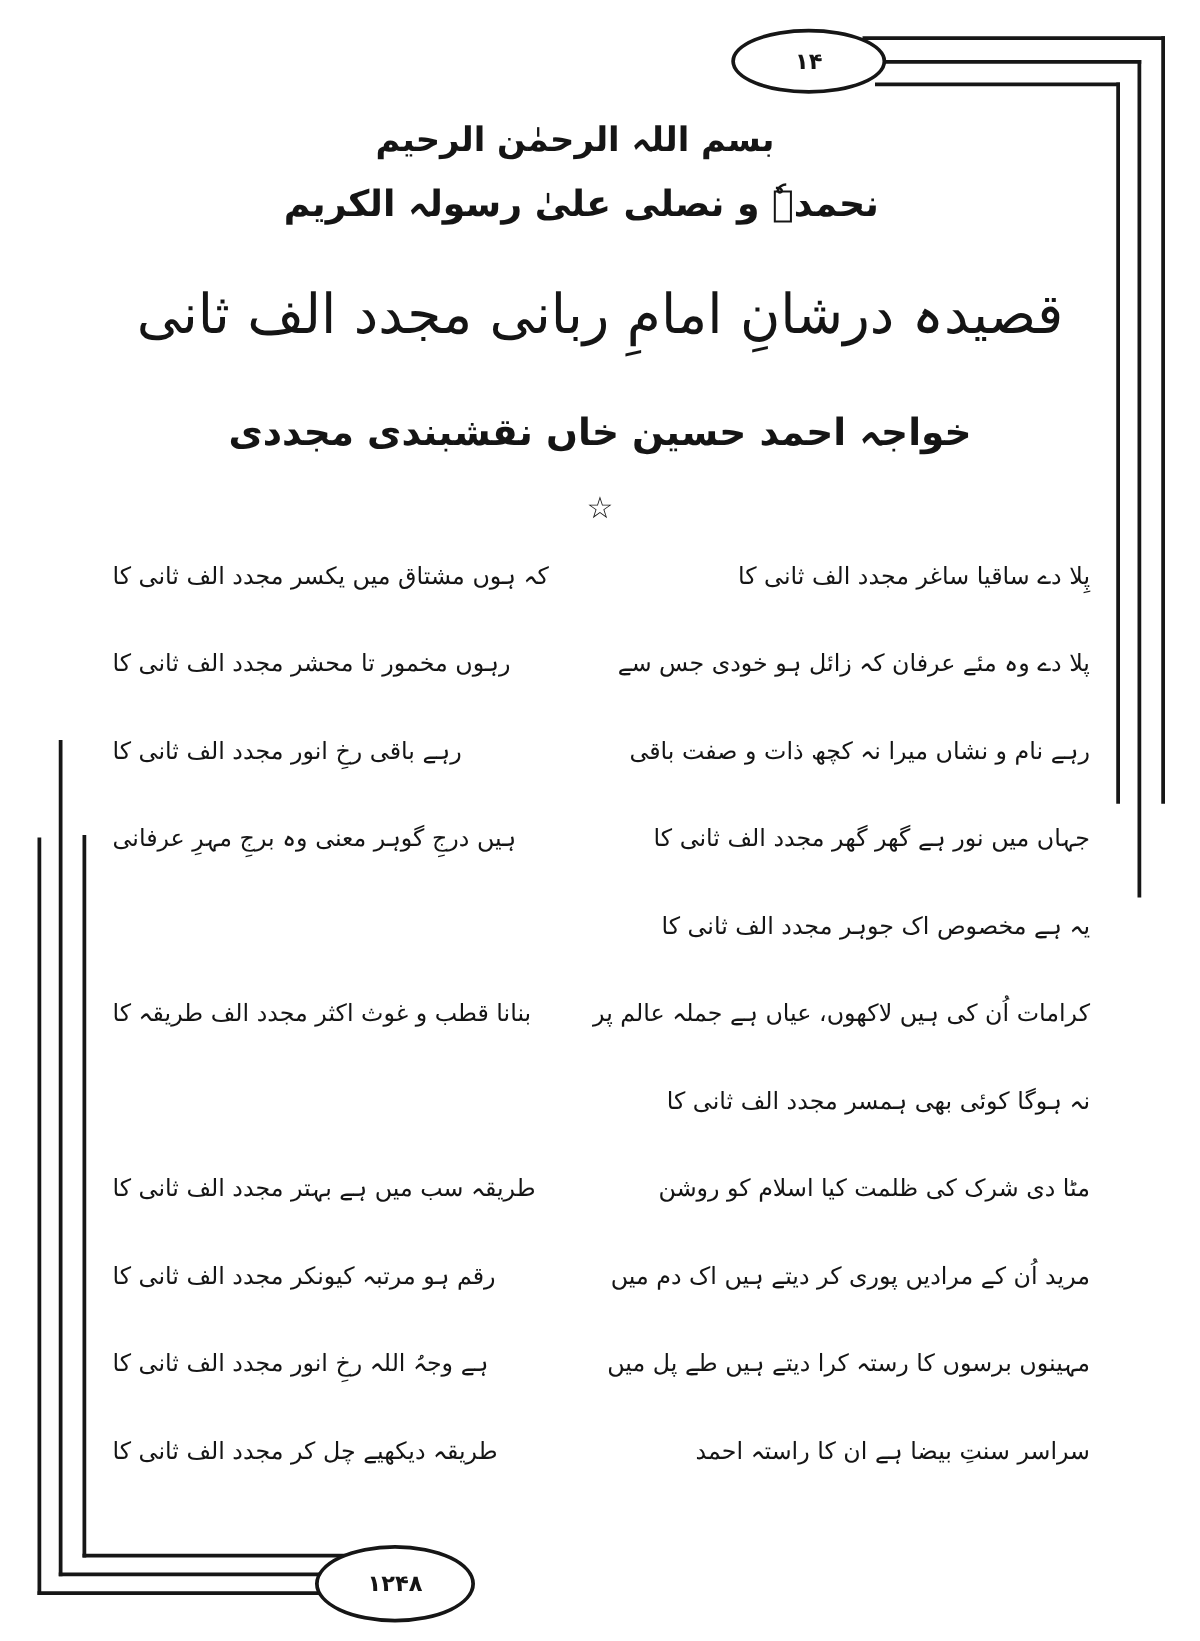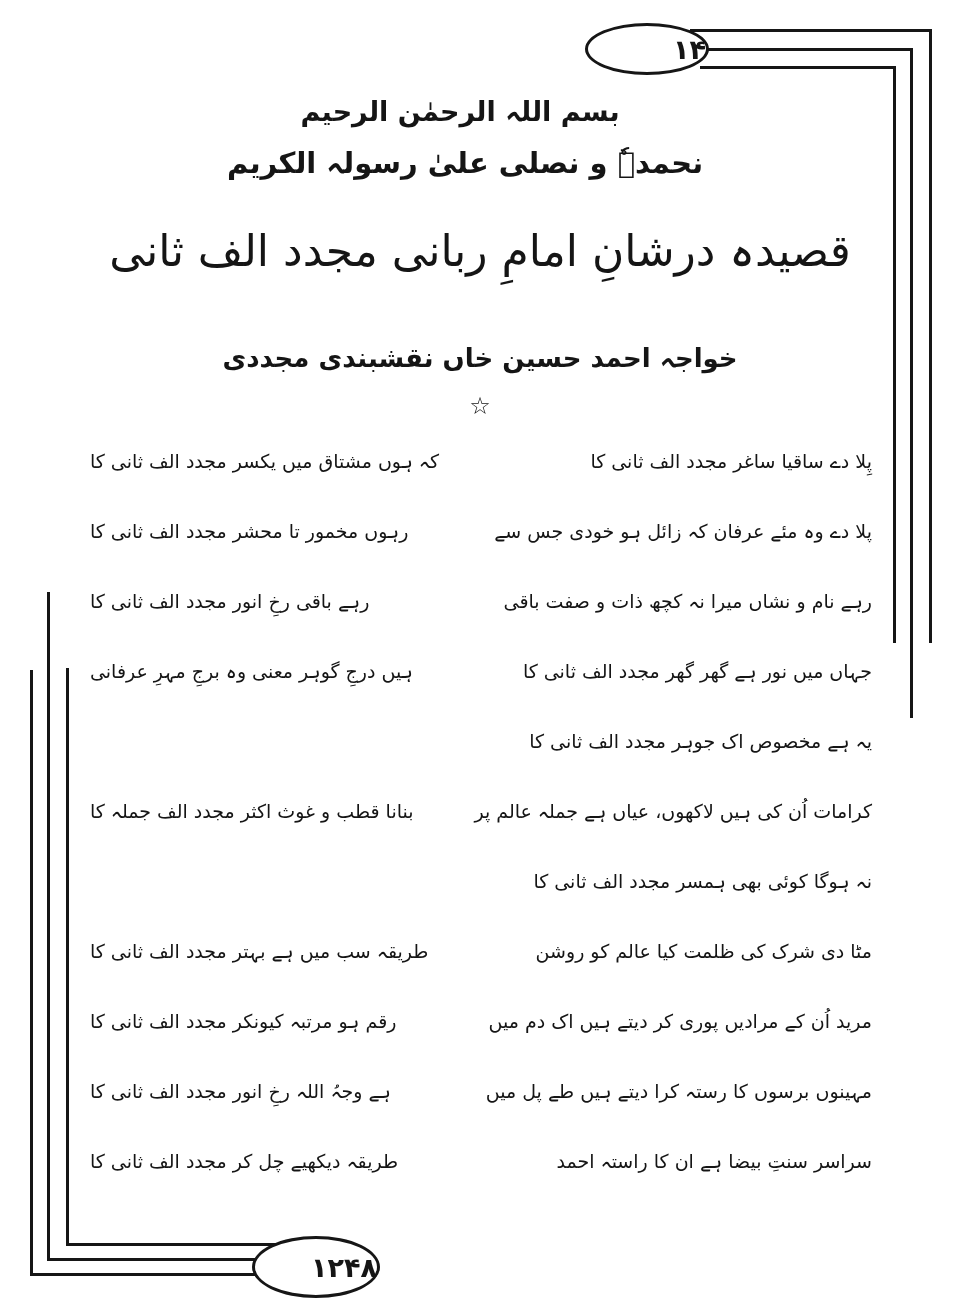--- a/index.html
+++ b/index.html
@@ -13,35 +13,35 @@
     color:#151515;
     direction:rtl;
   }
   
   .frame-line{position:absolute;background:#161616;}
   .oval{
     position:absolute;
     border:3px solid #161616;
     border-radius:50%;
     background:#ffffff;
-    display:flex;align-items:center;
-    font-size:27px;font-weight:bold;
+    display:flex;align-items:center;justify-content:center;
+    font-size:18px;font-weight:bold;
     letter-spacing:2px;
   }
   .oval-top{left:585px;top:23px;width:118px;height:46px;z-index:3;}
   .oval-bottom{left:252px;top:1236px;width:122px;height:56px;z-index:3;}
   
   .center-line{
     position:absolute;left:0;width:100%;
     text-align:center;
   }
   .bismillah{top:96px;font-size:27px;font-weight:bold;transform:translateX(-20px);}
   .hamd{top:146px;font-size:29px;font-weight:bold;transform:translateX(-15px);}
   .main-title{top:225px;font-size:44px;font-weight:normal;letter-spacing:-1px;}
-  .author{top:343px;font-size:26px;font-weight:bold;}
+  .author{top:328px;font-size:30px;font-weight:bold;}
   .star{top:392px;font-size:24px;}
   
   .poem{
     position:absolute;
     top:426px;left:90px;right:88px;
   }
   .couplet{
     height:70px;
     display:flex;
     align-items:center;
@@ -101,27 +101,27 @@
     </div>
     <div class="couplet">
       <span class="hemistich">جہاں میں نور ہے گھر گھر مجدد الف ثانی کا</span>
       <span class="hemistich">ہیں درجِ گوہر معنی وہ برجِ مہرِ عرفانی</span>
     </div>
     <div class="couplet">
       <span class="hemistich">یہ ہے مخصوص اک جوہر مجدد الف ثانی کا</span>
     </div>
     <div class="couplet">
       <span class="hemistich">کرامات اُن کی ہیں لاکھوں، عیاں ہے جملہ عالم پر</span>
-      <span class="hemistich">بنانا قطب و غوث اکثر مجدد الف جملہ کا</span>
+      <span class="hemistich">بنانا قطب و غوث اکثر مجدد الف طریقہ کا</span>
     </div>
     <div class="couplet">
       <span class="hemistich">نہ ہوگا کوئی بھی ہمسر مجدد الف ثانی کا</span>
     </div>
     <div class="couplet">
-      <span class="hemistich">مٹا دی شرک کی ظلمت کیا عالم کو روشن</span>
+      <span class="hemistich">مٹا دی شرک کی ظلمت کیا اسلام کو روشن</span>
       <span class="hemistich">طریقہ سب میں ہے بہتر مجدد الف ثانی کا</span>
     </div>
     <div class="couplet">
       <span class="hemistich">مرید اُن کے مرادیں پوری کر دیتے ہیں اک دم میں</span>
       <span class="hemistich">رقم ہو مرتبہ کیونکر مجدد الف ثانی کا</span>
     </div>
     <div class="couplet">
       <span class="hemistich">مہینوں برسوں کا رستہ کرا دیتے ہیں طے پل میں</span>
       <span class="hemistich">ہے وجہُ اللہ رخِ انور مجدد الف ثانی کا</span>
     </div>

